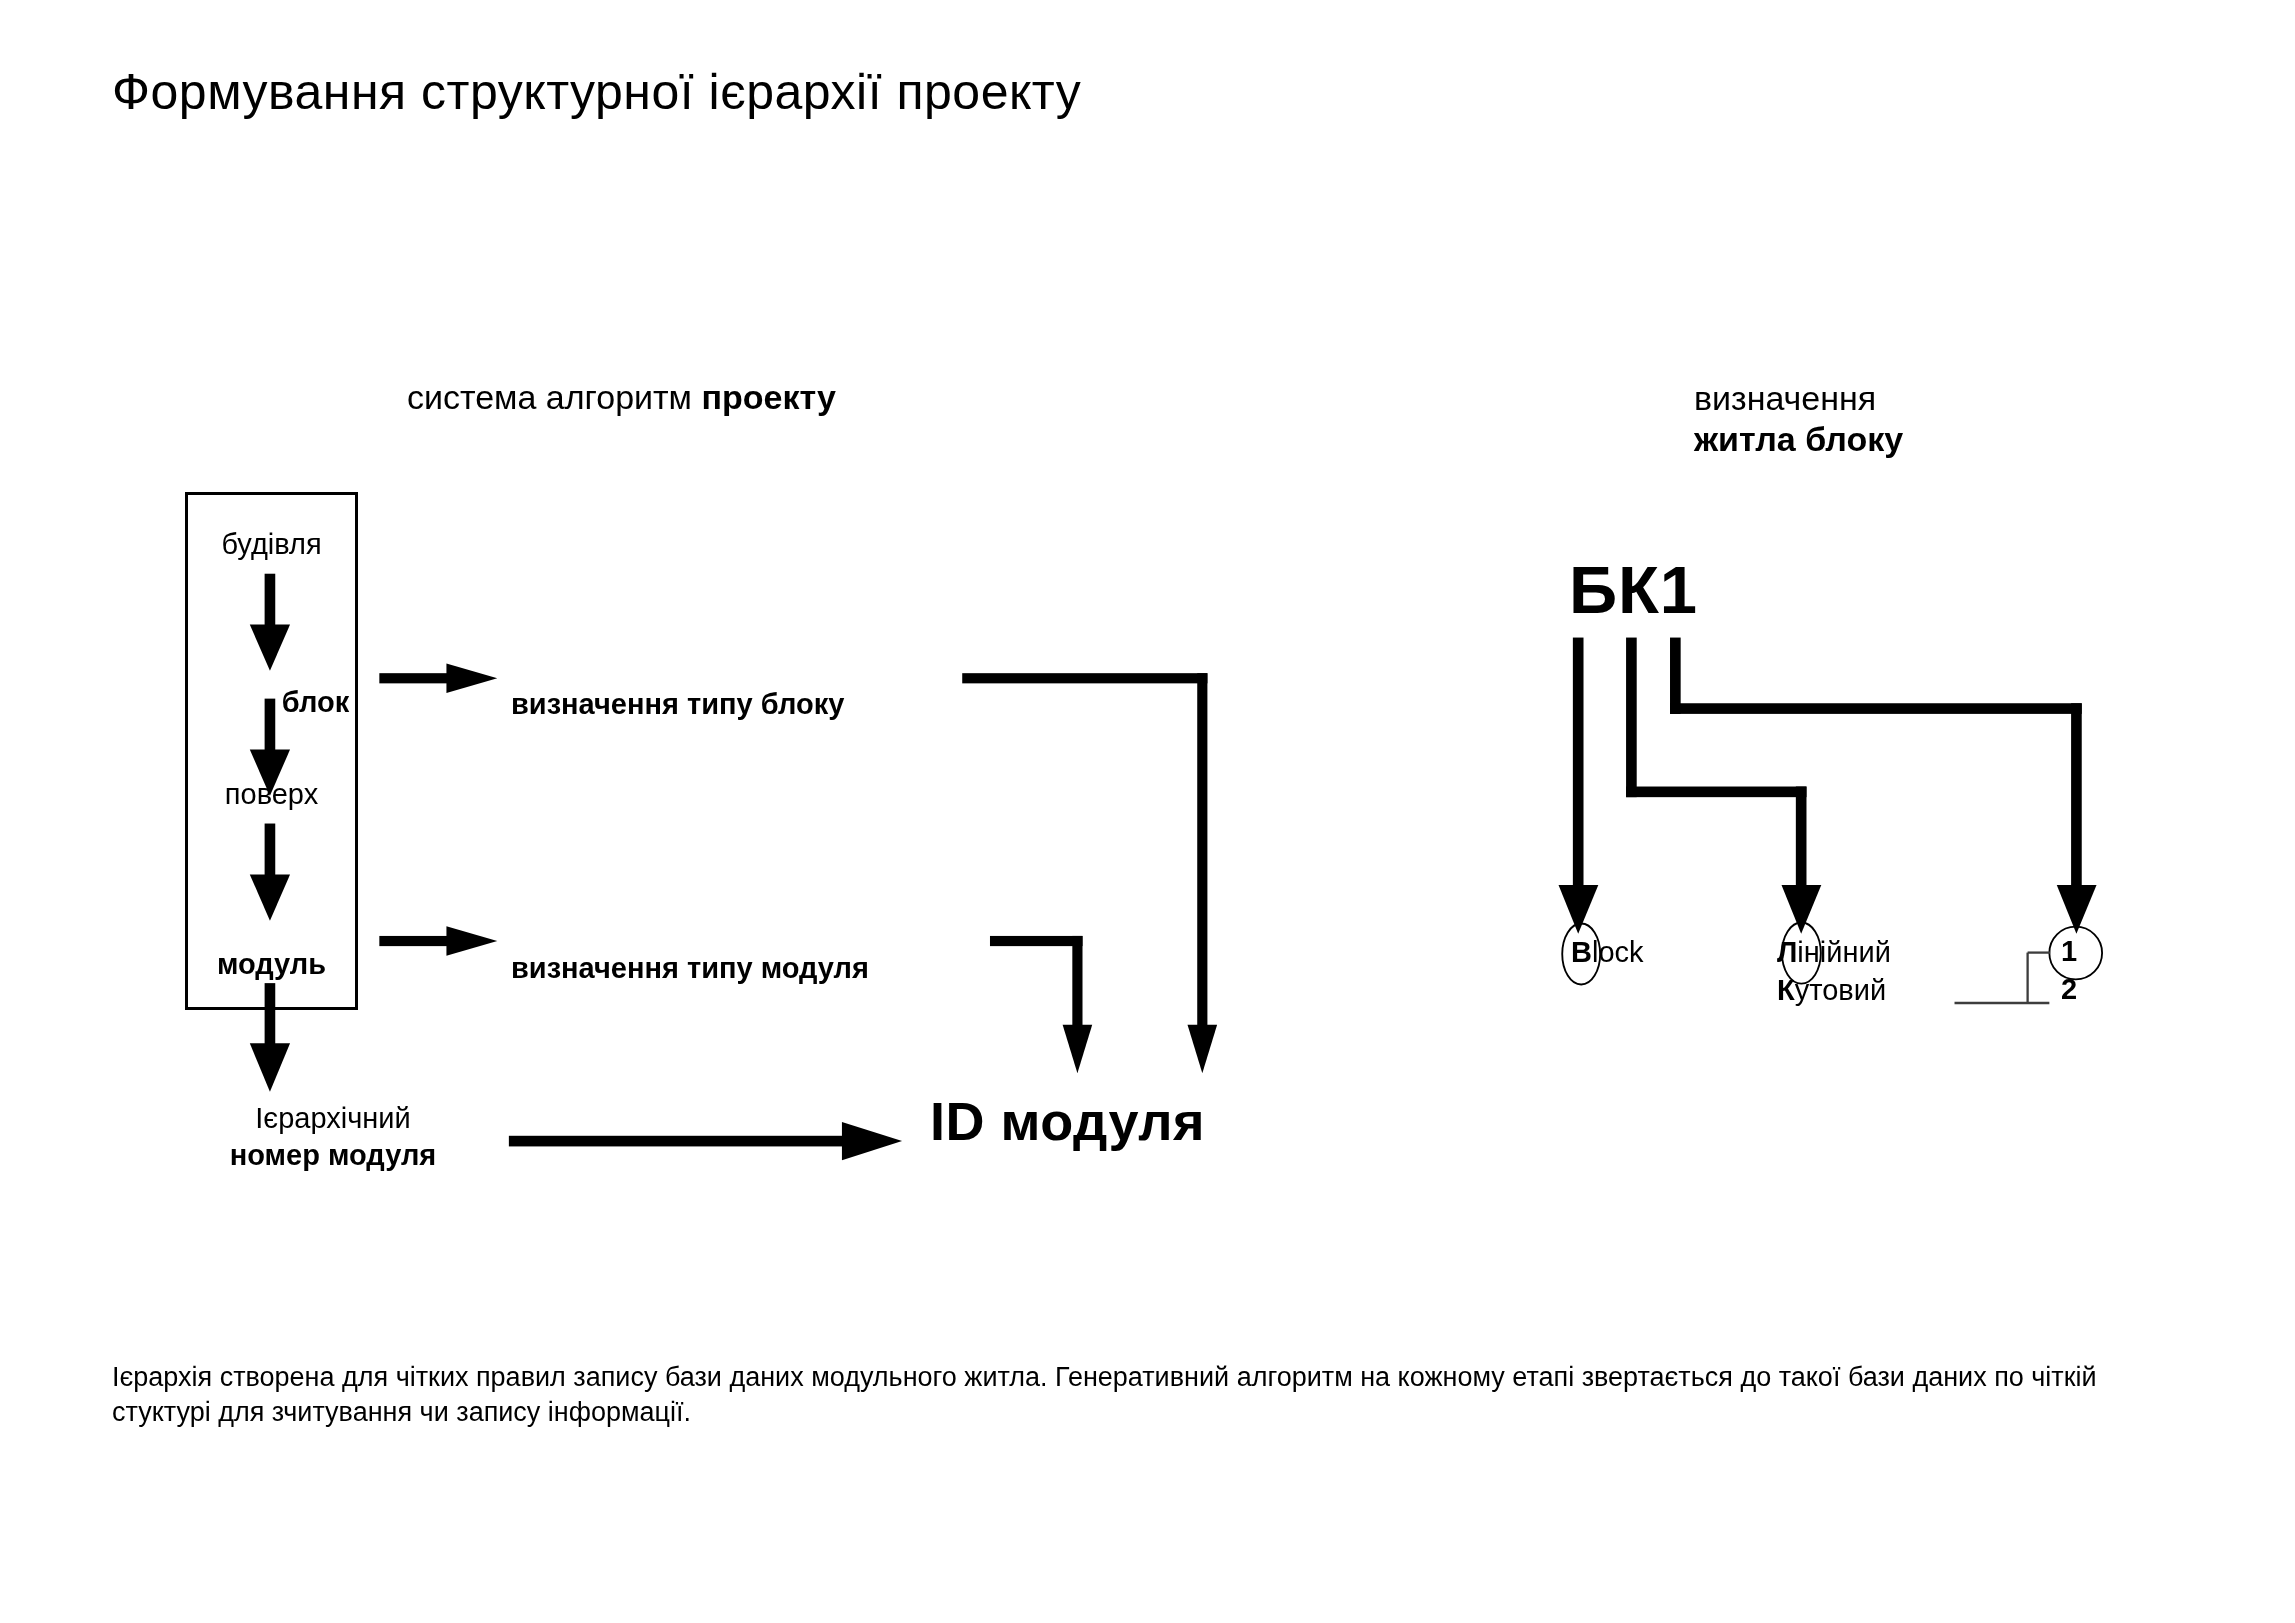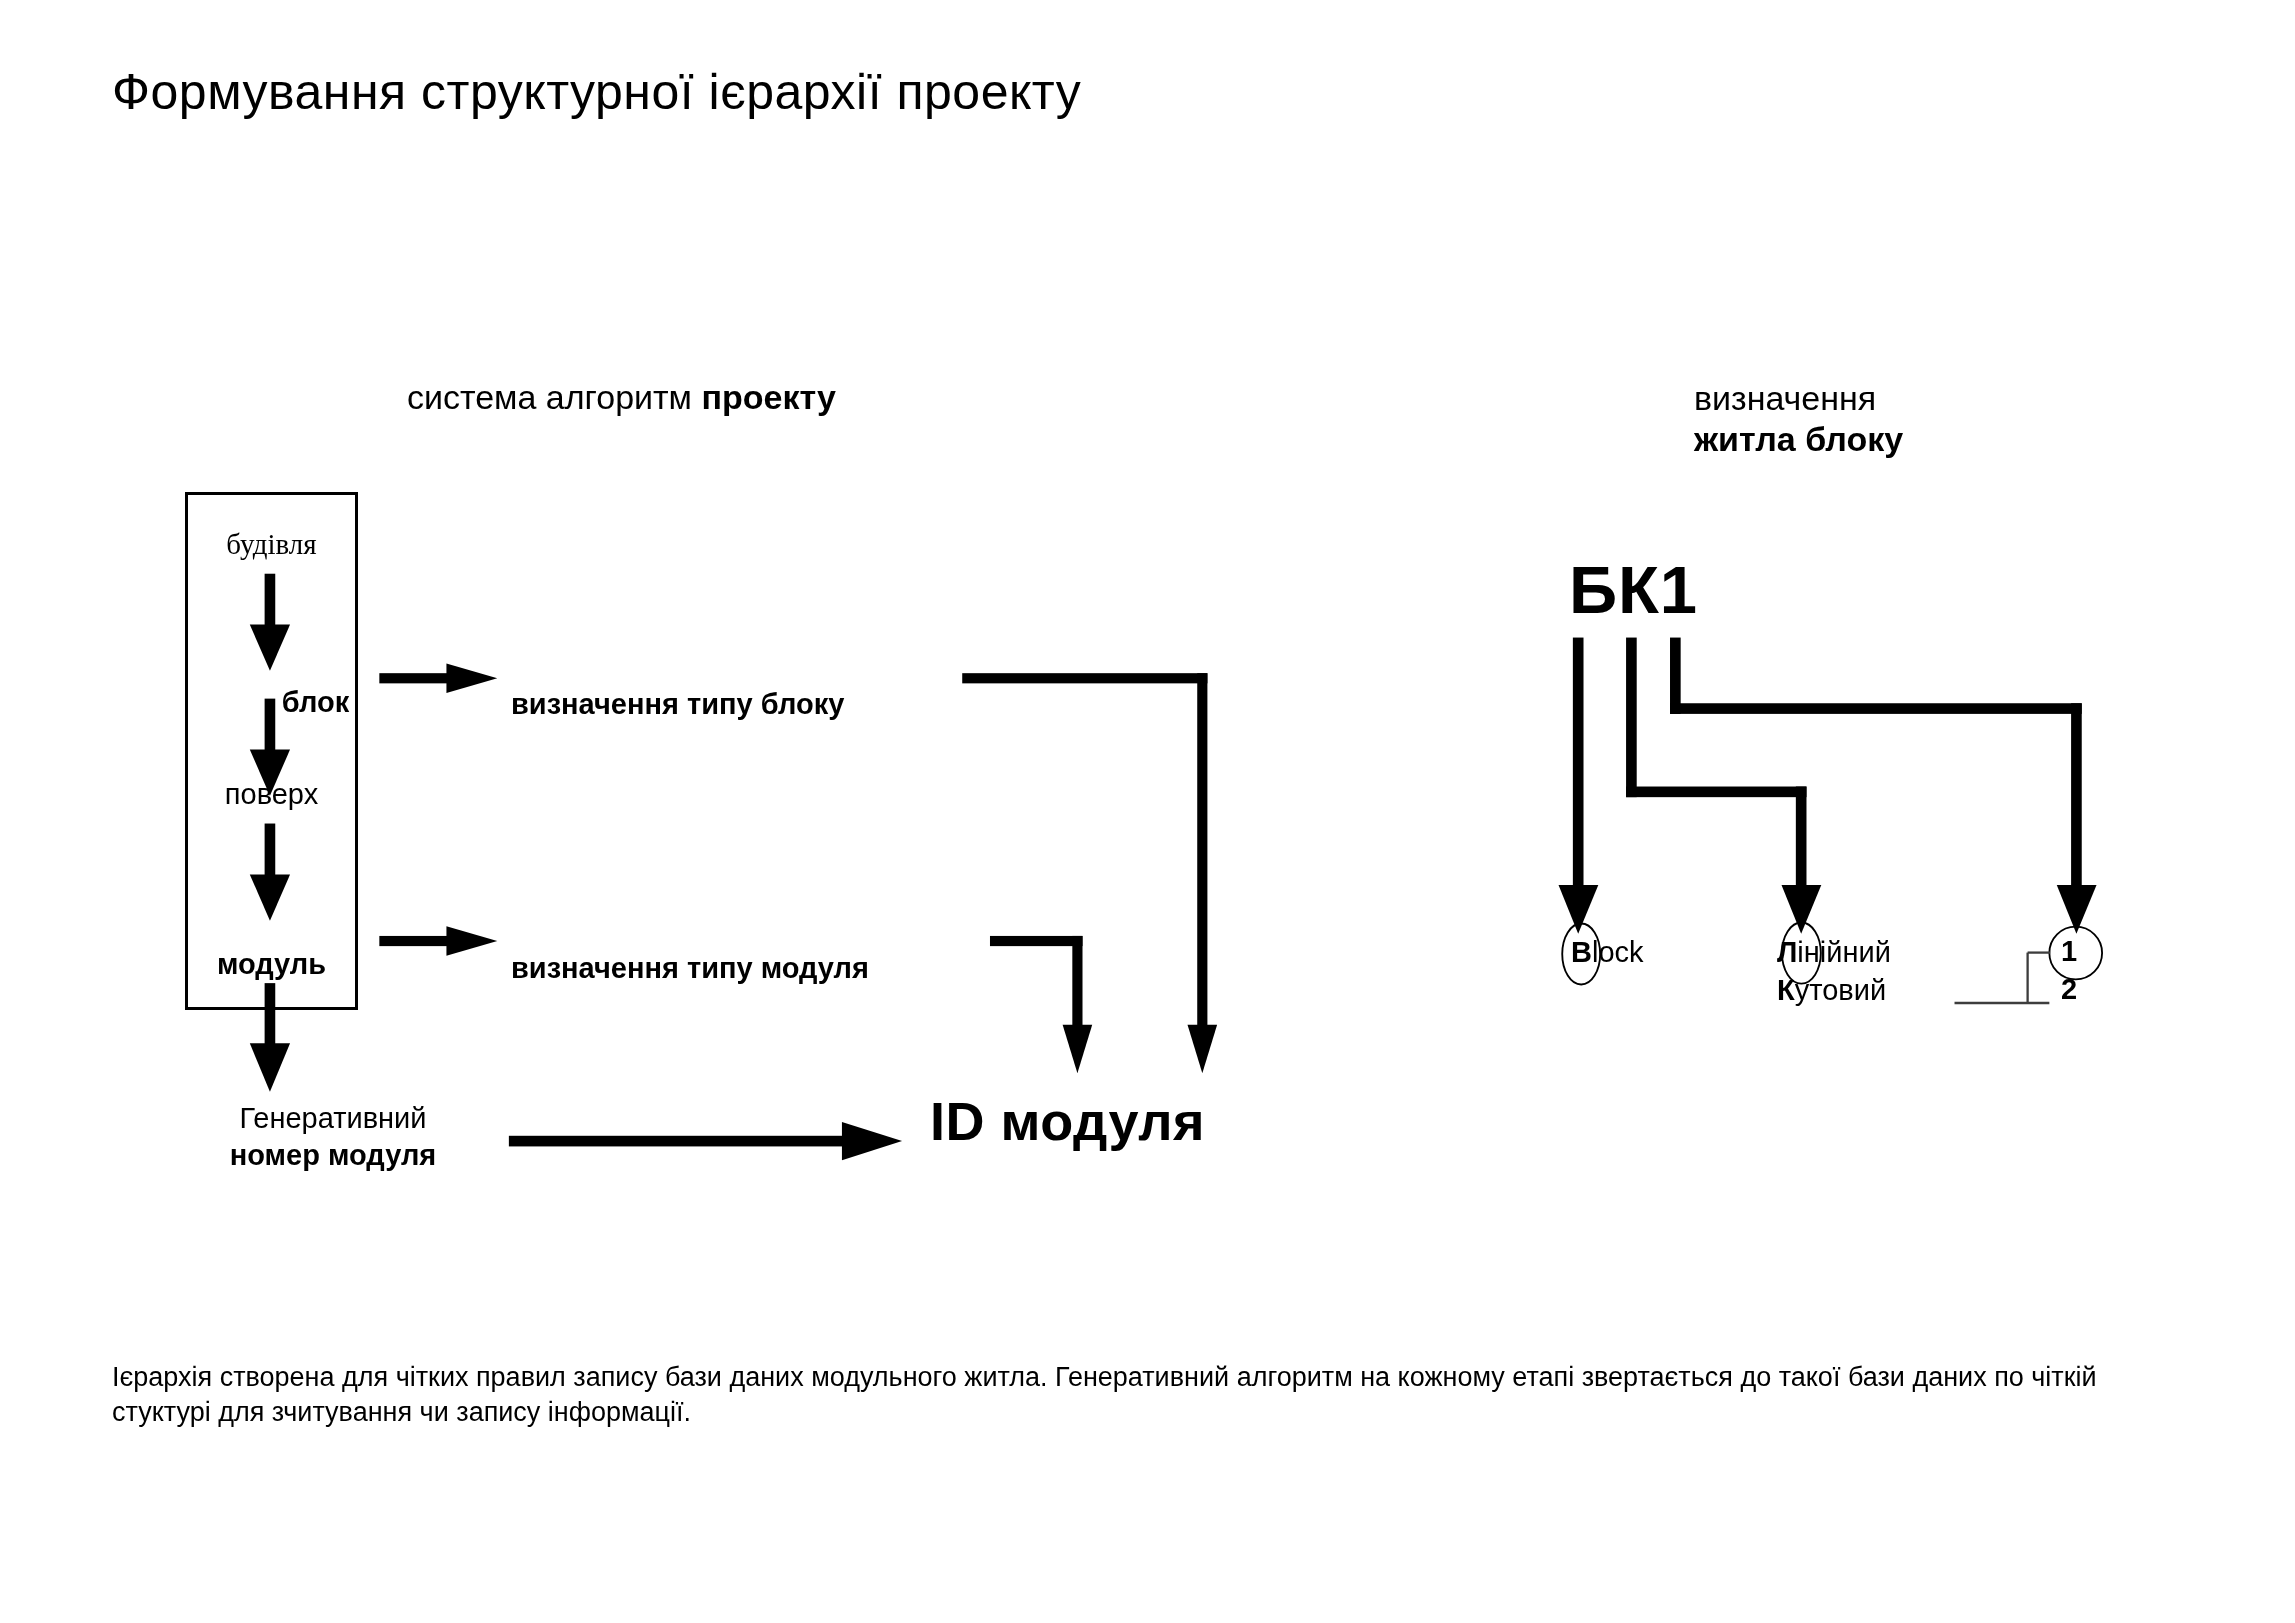--- a/index.html
+++ b/index.html
@@ -59,21 +59,21 @@
 
   .chain-label {
     width: 173px;
     text-align: center;
     font-size: 29px;
     white-space: nowrap;
     left: 185px;
   }
   .chain-label.bold { font-weight: bold; }
 
-  #chain-budivlya { top: 528px; font-family: Liberation Serif, serif; }
+  #chain-budivlya { top: 528px; }
   #chain-blok     { top: 686px; padding-left: 44px; }
   #chain-poverkh  { top: 778px; }
   #chain-modul    { top: 903px; margin-top: 45px; }
 
   
   #overlay {
     left: 0; top: 0;
     width: 2295px; height: 1623px;
   }
 
@@ -152,21 +152,21 @@
 <div class="abs" id="hierarchy-box"></div>
 
 <div class="abs chain-label" id="chain-budivlya">будівля</div>
 <div class="abs chain-label bold" id="chain-blok">блок</div>
 <div class="abs chain-label" id="chain-poverkh">поверх</div>
 <div class="abs chain-label bold" id="chain-modul">модуль</div>
 
 <div class="abs side-label" id="label-blocktype">визначення типу блоку</div>
 <div class="abs side-label" id="label-moduletype">визначення типу модуля</div>
 
-<div class="abs" id="hier-number"><span>Генеративний</span><span class="b">номер модуля</span></div>
+<div class="abs" id="hier-number"><span>Ієрархічний</span><span class="b">номер модуля</span></div>
 
 <div class="abs" id="id-module">ID модуля</div>
 
 <div class="abs" id="block-code">БК1</div>
 
 <div class="abs legend-text" id="legend-block"><span class="b">B</span><span>lock</span></div>
 
 <div class="abs legend-text" id="legend-types">
   <div><span class="b">Л</span><span>інійний</span></div>
   <div><span class="b">К</span><span>утовий</span></div>

